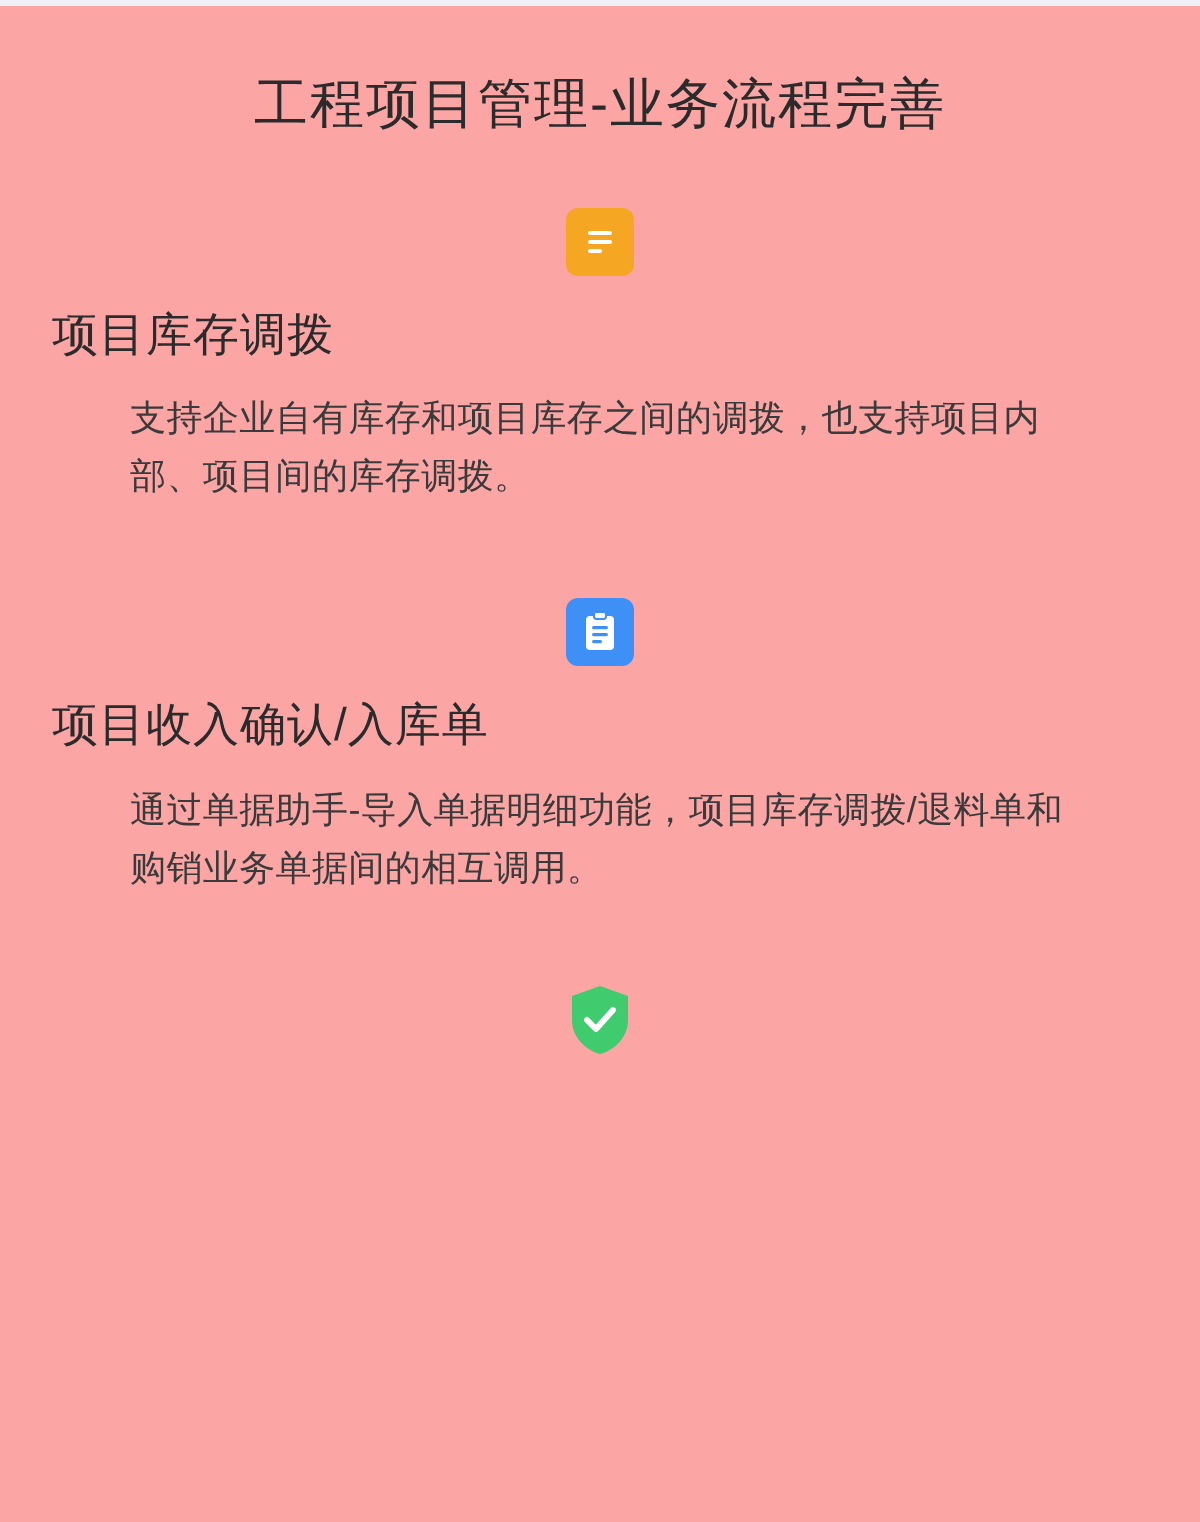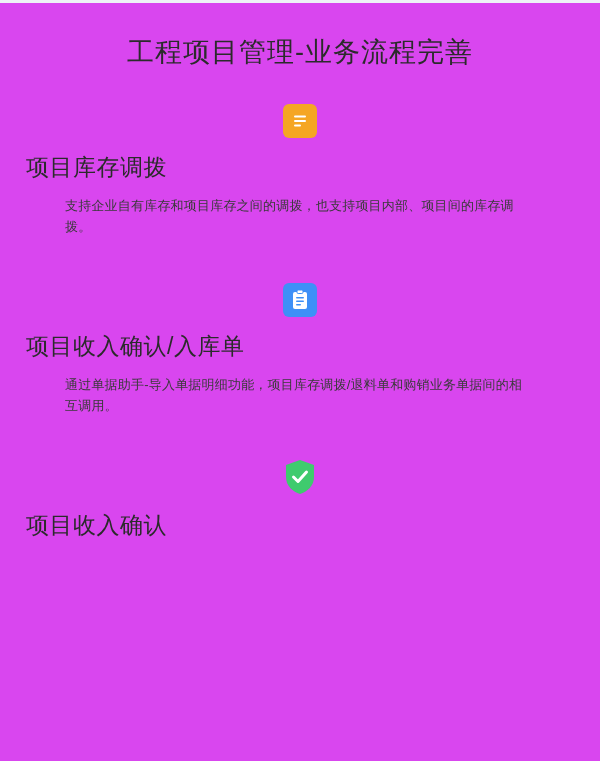--- a/index.html
+++ b/index.html
@@ -11,21 +11,21 @@
     height: 761px;
     background: #ffffff;
     font-family: "Liberation Sans", sans-serif;
     color: #333333;
     overflow: hidden;
   }
   .page {
     position: relative;
     width: 600px;
     height: 761px;
-    background: #d946ef;
+    background: #fca5a5;
     box-sizing: border-box;
   }
   .top-rule {
     width: 100%;
     height: 3px;
     background: #eef2f6;
   }
   .page-title {
     text-align: center;
     font-size: 27px;
@@ -68,21 +68,21 @@
   }
   .section-title {
     font-size: 23px;
     font-weight: 400;
     color: #2b2b2b;
     margin: 0 0 12px 0;
     line-height: 1.35;
     letter-spacing: 0.5px;
   }
   .section-desc {
-    font-size: 13px;
+    font-size: 18px;
     color: #3a3a3a;
     line-height: 1.62;
     margin: 0 auto;
     max-width: 470px;
     letter-spacing: 0.2px;
   }
   .sec-1 { margin-bottom: 46px; }
   .sec-2 { margin-bottom: 42px; }
   .sec-3 { margin-bottom: 0; }
 </style>
@@ -129,17 +129,16 @@
 
     <div class="section sec-3">
       <div class="icon-wrap">
         <div class="shield-icon">
           <svg width="32" height="36" viewBox="0 0 32 36" aria-hidden="true">
             <path d="M16 1 L30 6 V18 C30 27 23 33 16 35 C9 33 2 27 2 18 V6 Z" fill="#3FCB6E"></path>
             <path d="M9.5 18 L14 22.5 L22.5 13" fill="none" stroke="#ffffff" stroke-width="3" stroke-linecap="round" stroke-linejoin="round"></path>
           </svg>
         </div>
       </div>
-      <h2 class="section-title">项目收入确认</h2>
     </div>
 
   </div>
 </div>
 
 </body></html>

